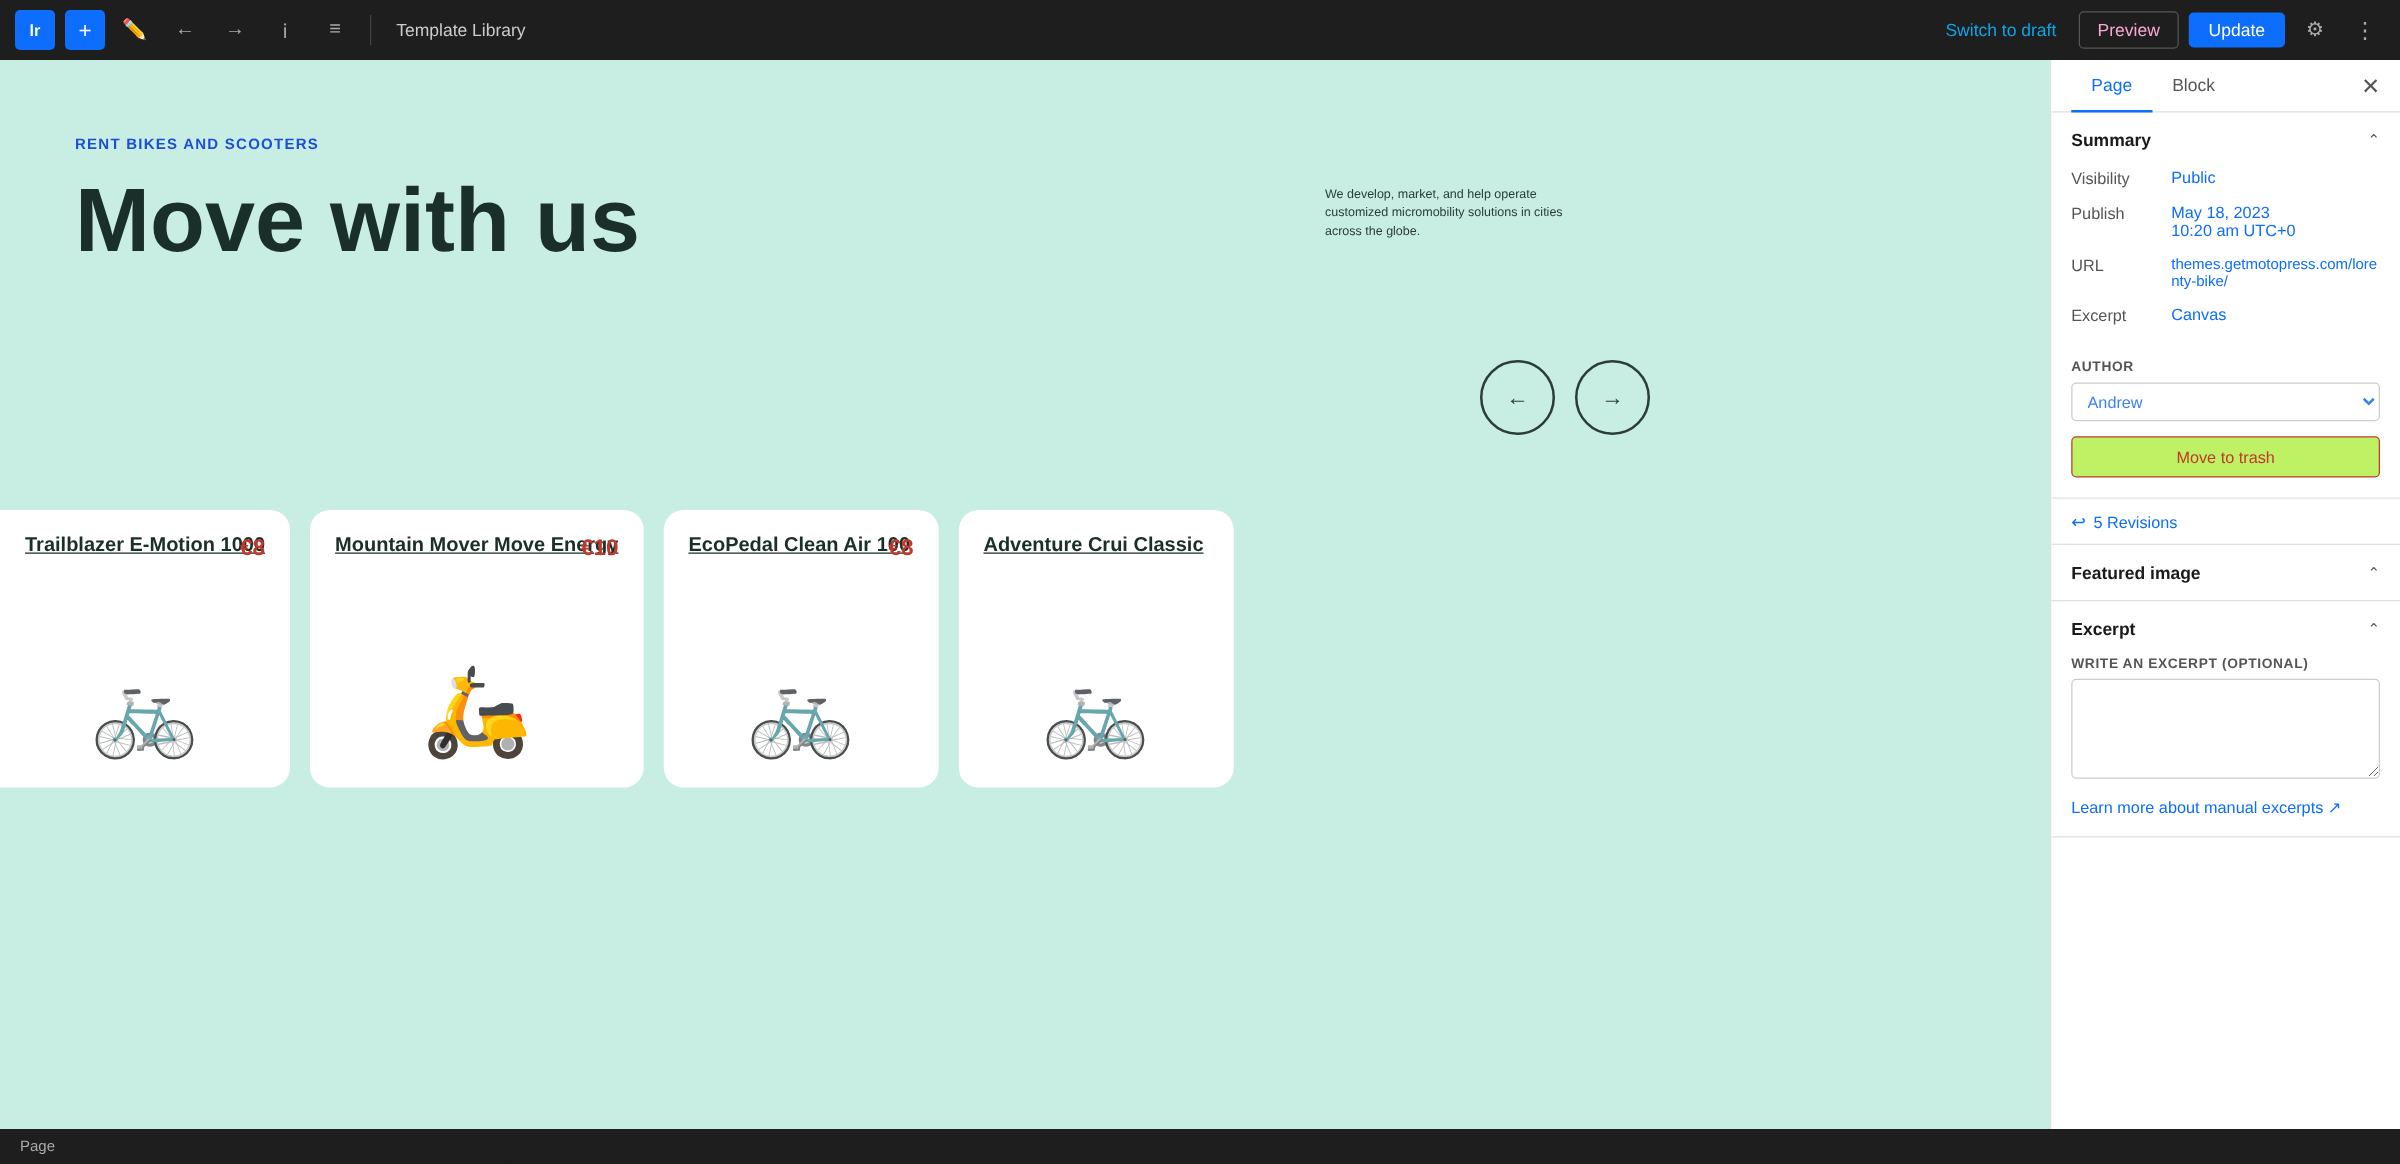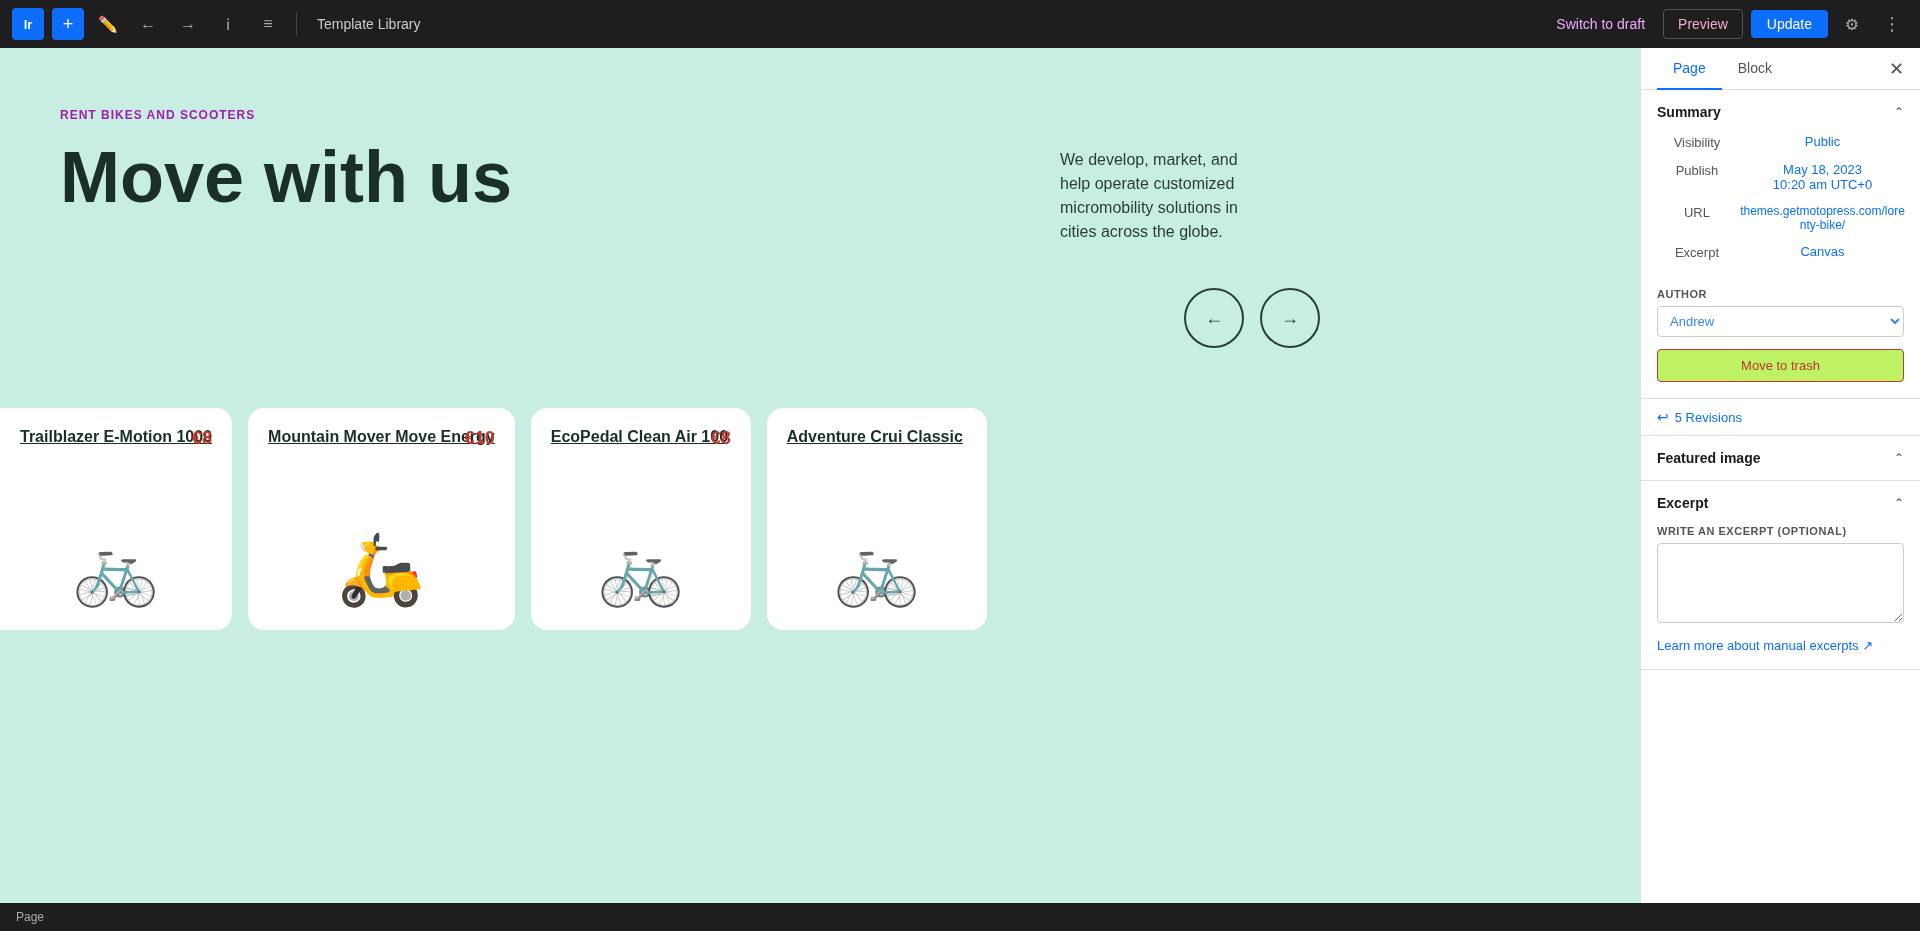--- a/index.html
+++ b/index.html
@@ -44,21 +44,21 @@
       display: flex; align-items: center; justify-content: center;
       font-size: 16px;
       border-radius: 4px;
     }
     .toolbar-separator { width: 1px; height: 24px; background: #444; margin: 0 4px; }
     .toolbar-title { color: #ccc; font-size: 14px; margin-left: 8px; flex: 1; }
     .toolbar-right { display: flex; align-items: center; gap: 8px; }
     .btn-switch-draft {
       background: transparent;
       border: none;
-      color: #f0abfc;
+      color: #0ea5e9;
       cursor: pointer;
       font-size: 14px;
       padding: 6px 10px;
     }
     .btn-preview {
       background: transparent;
       border: 1px solid #555;
       color: #f9a8d4;
       cursor: pointer;
       font-size: 14px;
@@ -119,37 +119,37 @@
     .hero-section {
       background: #c8ede3;
       padding: 60px 60px 40px 60px;
       position: relative;
       min-height: 340px;
     }
     .hero-subtitle {
       font-size: 12px;
       font-weight: 600;
       letter-spacing: 1px;
-      color: #a21caf;
+      color: #1d4ed8;
       text-transform: uppercase;
       margin-bottom: 16px;
     }
     .hero-title {
       font-size: 72px;
       font-weight: 700;
       color: #1a2e2a;
       line-height: 1.1;
       margin-bottom: 0;
     }
     .hero-desc {
       position: absolute;
       top: 100px;
       right: 380px;
       max-width: 200px;
-      font-size: 16px;
+      font-size: 10px;
       color: #2a3d3a;
       line-height: 1.5;
     }
     .hero-arrows {
       position: absolute;
       bottom: 40px;
       right: 320px;
       display: flex;
       gap: 16px;
     }
@@ -265,21 +265,20 @@
       font-size: 14px;
       font-weight: 600;
       color: #1a1a1a;
     }
     .sidebar-section-chevron {
       color: #555;
       font-size: 12px;
     }
     .sidebar-section-content {
       padding: 0 12px 16px 16px;
-      text-align: center;
     }
 
     
     .summary-row {
       display: flex;
       align-items: flex-start;
       margin-bottom: 12px;
       font-size: 13px;
     }
     .summary-label {

